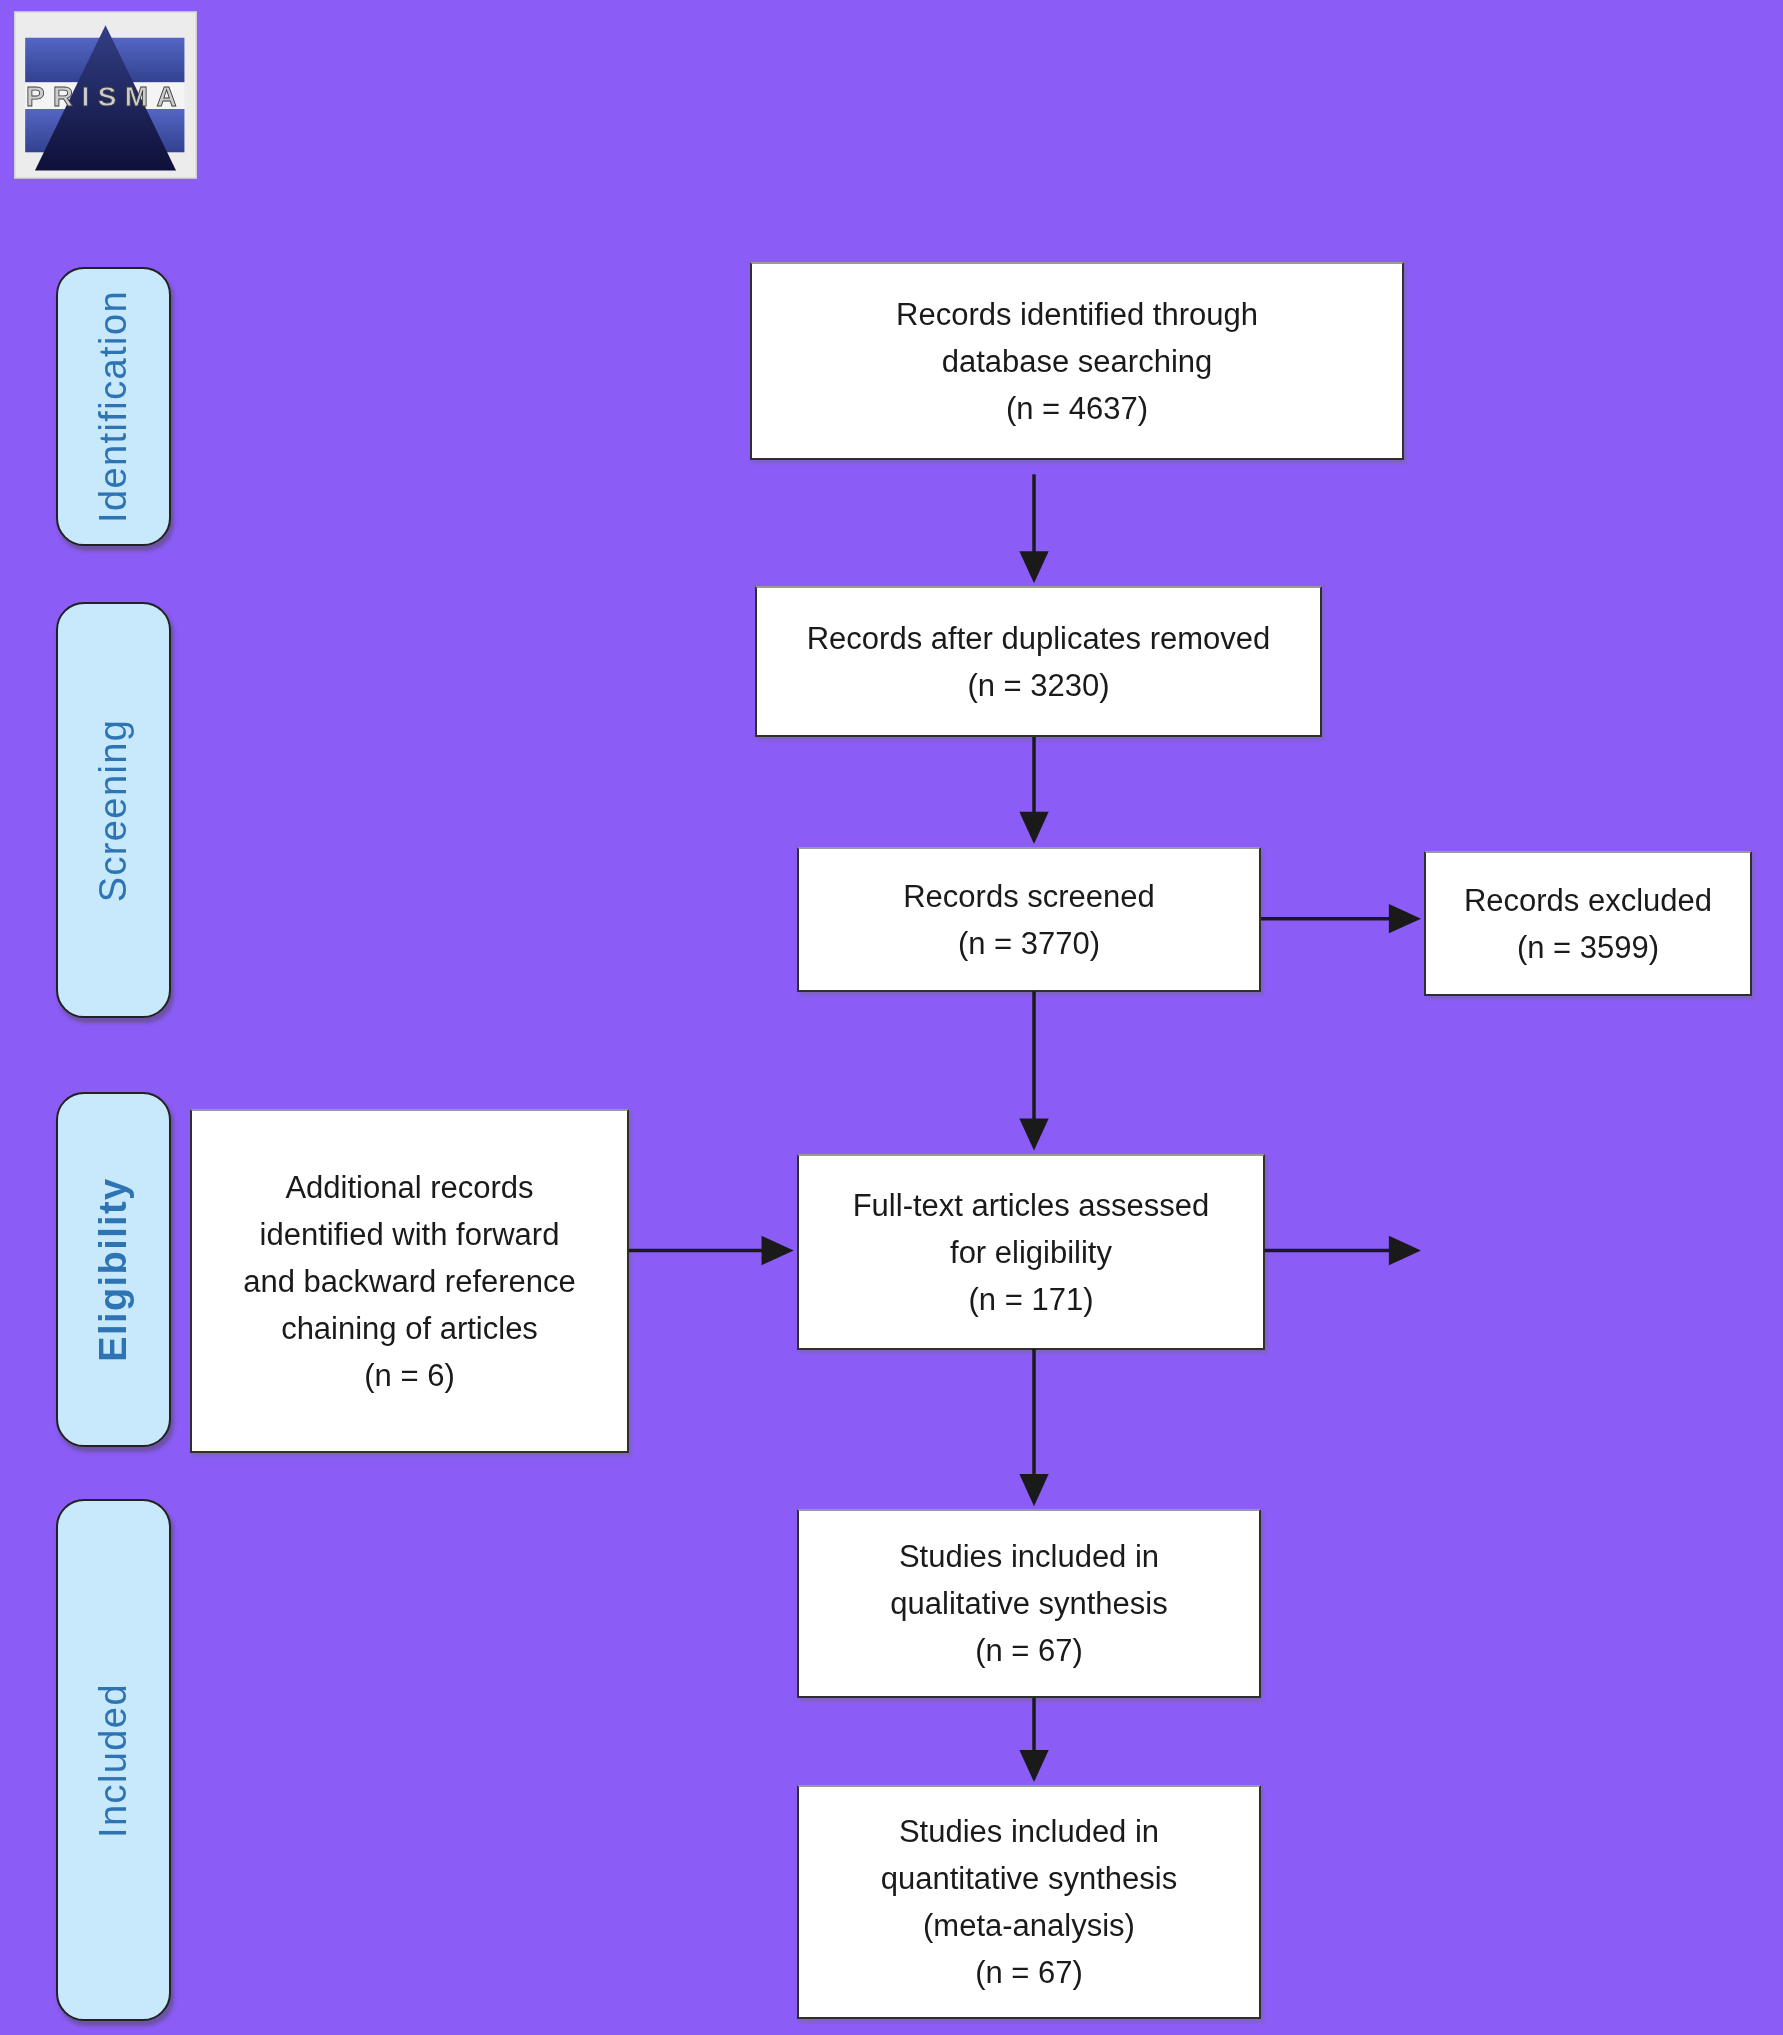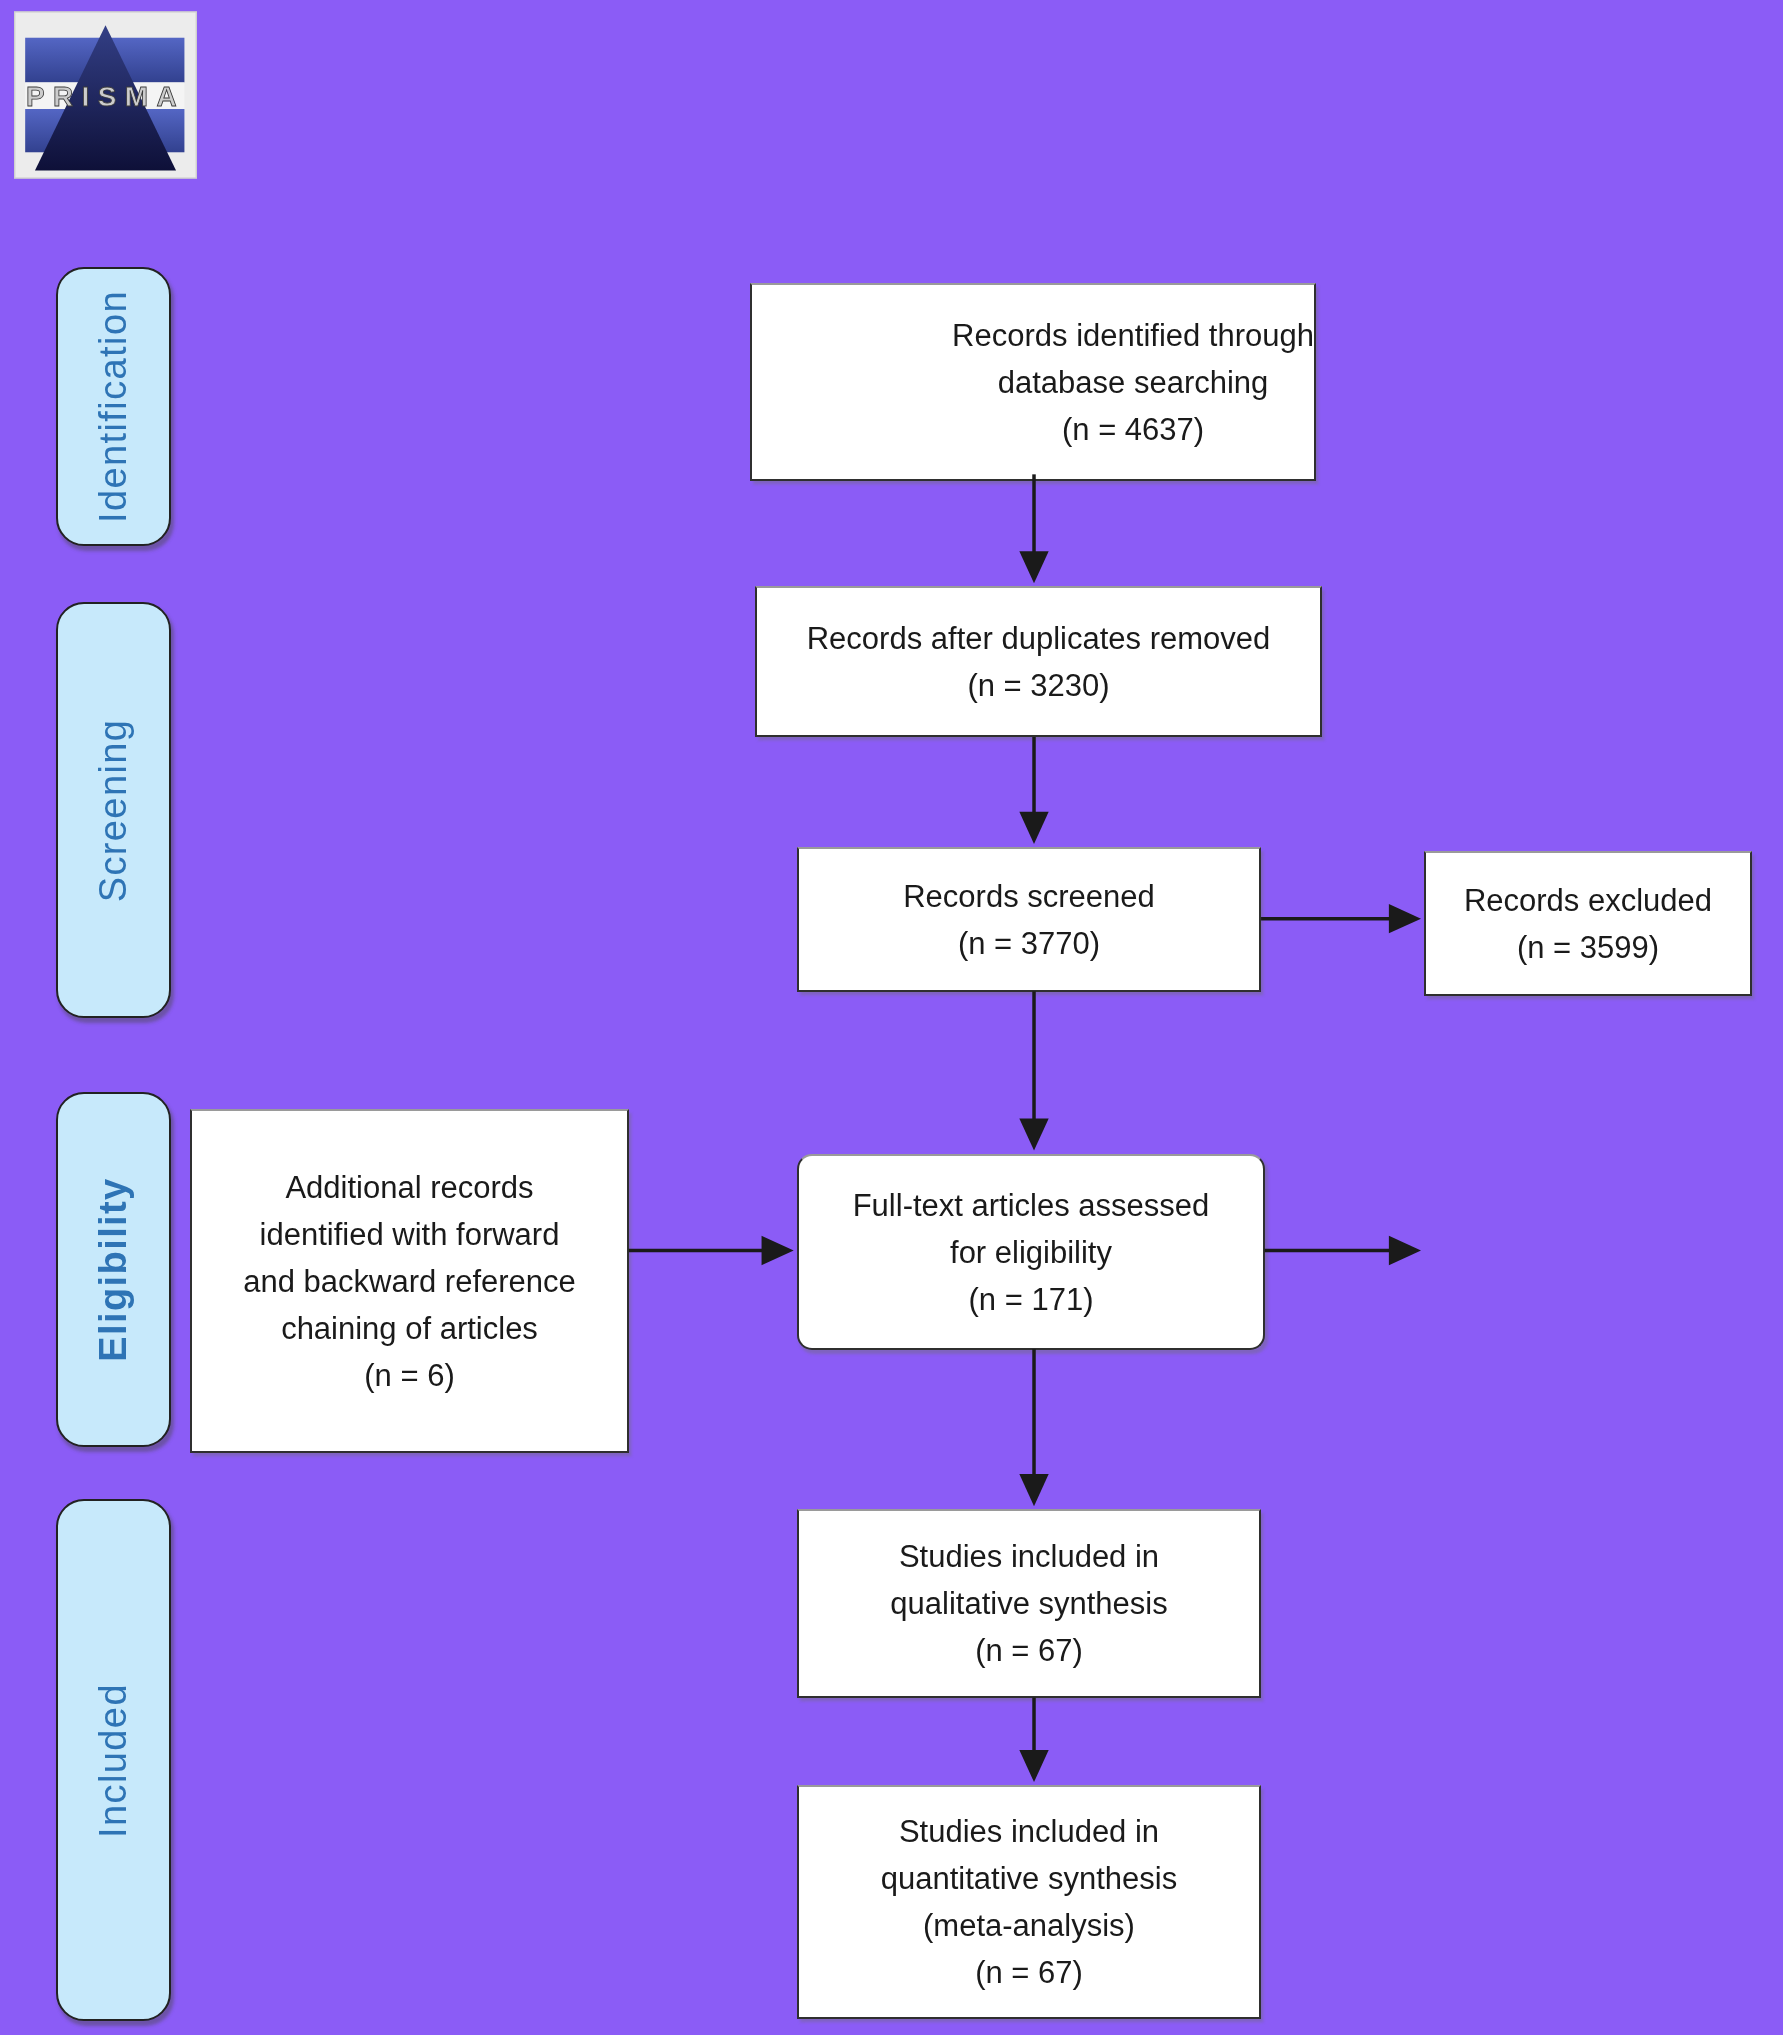--- a/index.html
+++ b/index.html
@@ -132,21 +132,21 @@
   <div class="stage" style="left:56px; top:602px; width:115px; height:416px;">
     <span>Screening</span>
   </div>
   <div class="stage bold" style="left:56px; top:1092px; width:115px; height:355px;">
     <span>Eligibility</span>
   </div>
   <div class="stage" style="left:56px; top:1499px; width:115px; height:522px;">
     <span>Included</span>
   </div>
 
-  <div class="flow-box" style="left:750px; top:283px; width:566px; height:198px;justify-content:flex-end;">
+  <div class="flow-box" style="left:750px; top:262px; width:654px; height:198px;">
     <div class="box-text">Records identified through
 database searching
 (n = 4637)</div>
   </div>
 
   <div class="flow-box" style="left:755px; top:586px; width:567px; height:151px;">
     <div class="box-text">Records after duplicates removed
 (n = 3230)</div>
   </div>
 
@@ -161,21 +161,21 @@
   </div>
 
   <div class="flow-box" style="left:190px; top:1109px; width:439px; height:344px;">
     <div class="box-text">Additional records
 identified with forward
 and backward reference
 chaining of articles
 (n = 6)</div>
   </div>
 
-  <div class="flow-box" style="left:797px; top:1154px; width:468px; height:196px;border-radius:15px;">
+  <div class="flow-box" style="left:797px; top:1154px; width:468px; height:196px;">
     <div class="box-text">Full-text articles assessed
 for eligibility
 (n = 171)</div>
   </div>
 
 
   <div class="flow-box" style="left:797px; top:1509px; width:464px; height:189px;">
     <div class="box-text">Studies included in
 qualitative synthesis
 (n = 67)</div>

